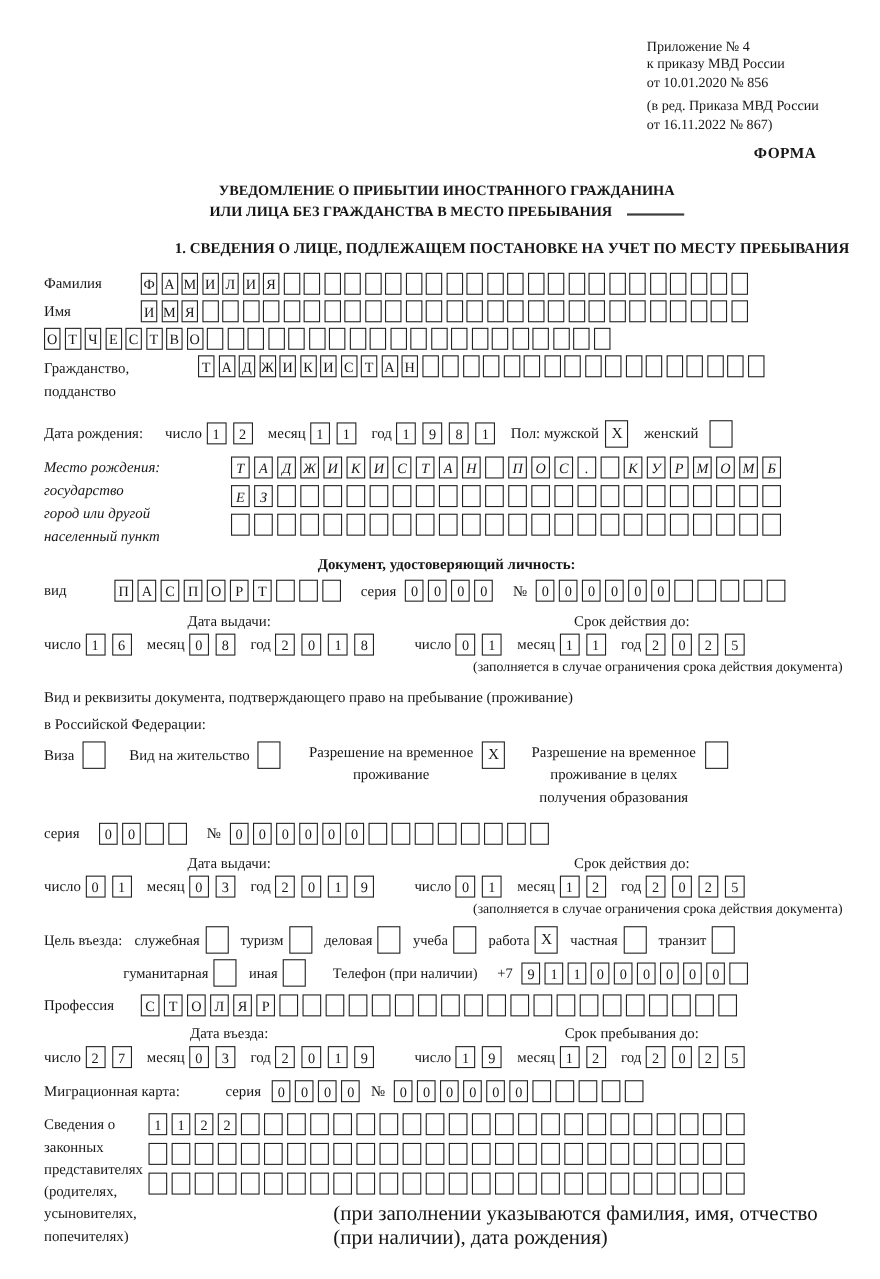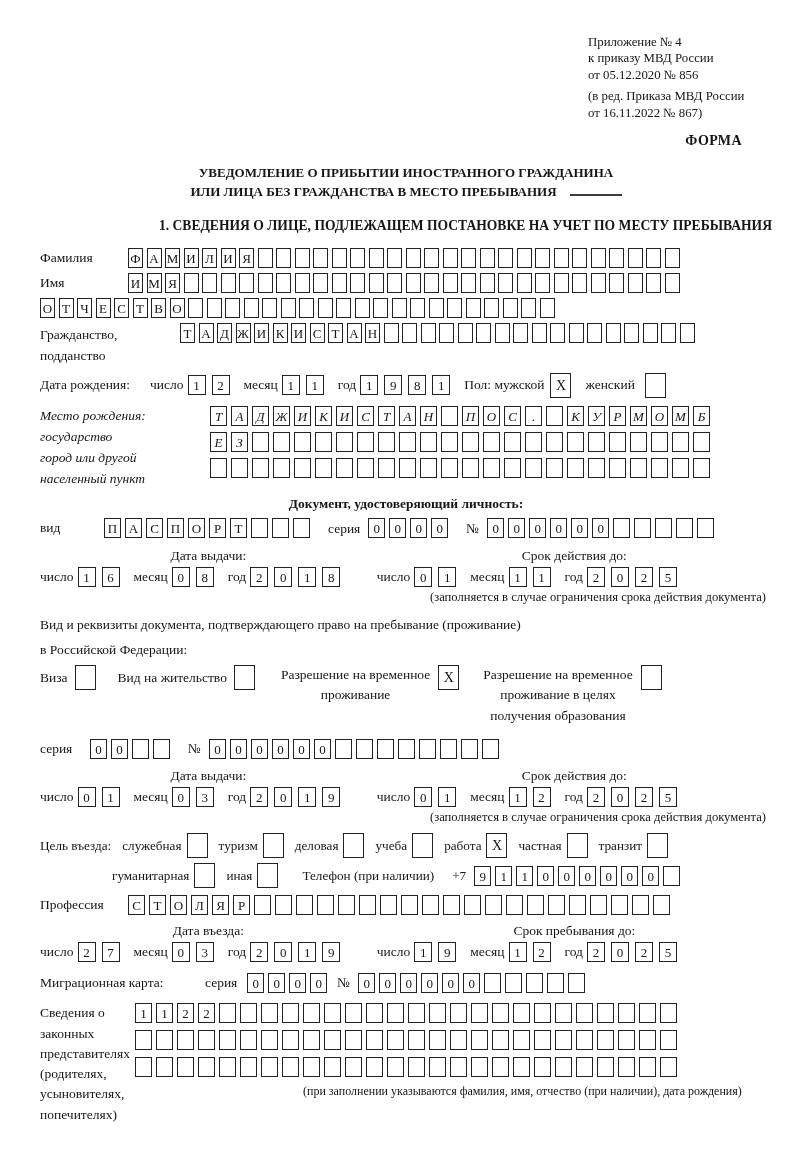--- a/index.html
+++ b/index.html
@@ -63,31 +63,31 @@
   
   .purpose { font-size:13.2px; }
   .opt { display:flex; align-items:center; margin-left:11px; }
   .opt span:first-child { margin-right:5px; }
   .indent { padding-left:72px; }
   .phone-label { margin-left:24px; margin-right:18px; }
   .plus7 { margin-right:8px; }
 
   .repslabel div { line-height:1.5; }
   .repsrows .cells { margin-bottom:7px; }
-  .caption { font-size:12px; margin-top:0; margin-left:168px; }
+  .caption { font-size:19px; margin-top:0; margin-left:168px; }
 </style>
 </head>
 <body>
 
 <div class="page">
 
   <div class="annex">
     <div>Приложение № 4</div>
     <div>к приказу МВД России</div>
-    <div>от 05.12.2020 № 856</div>
+    <div>от 10.01.2020 № 856</div>
     <div class="gap">(в ред. Приказа МВД России</div>
     <div>от 16.11.2022 № 867)</div>
   </div>
 
   <div class="forma">ФОРМА</div>
 
   <div class="title">
     <div>УВЕДОМЛЕНИЕ О ПРИБЫТИИ ИНОСТРАННОГО ГРАЖДАНИНА</div>
     <div><span>ИЛИ ЛИЦА БЕЗ ГРАЖДАНСТВА В МЕСТО ПРЕБЫВАНИЯ</span><span class="title-underline"></span></div>
   </div>
@@ -229,21 +229,21 @@
         <span class="cell"></span>
         <span class="cell"></span>
         <span class="cell"></span>
         <span class="cell"></span>
         <span class="cell"></span>
         <span class="cell"></span>
         <span class="cell"></span>
       </div>
   </div>
 
-  <div class="frow" style="margin-top:8px;">
+  <div class="frow" style="margin-top:17px;">
     <span style="width:110px;">Дата рождения:</span>
     <span class="dl">число</span>
     <span class="cells date">
         <span class="cell">1</span>
         <span class="cell">2</span>
       </span>
     <span class="dl">месяц</span>
     <span class="cells date">
         <span class="cell">1</span>
         <span class="cell">1</span>

